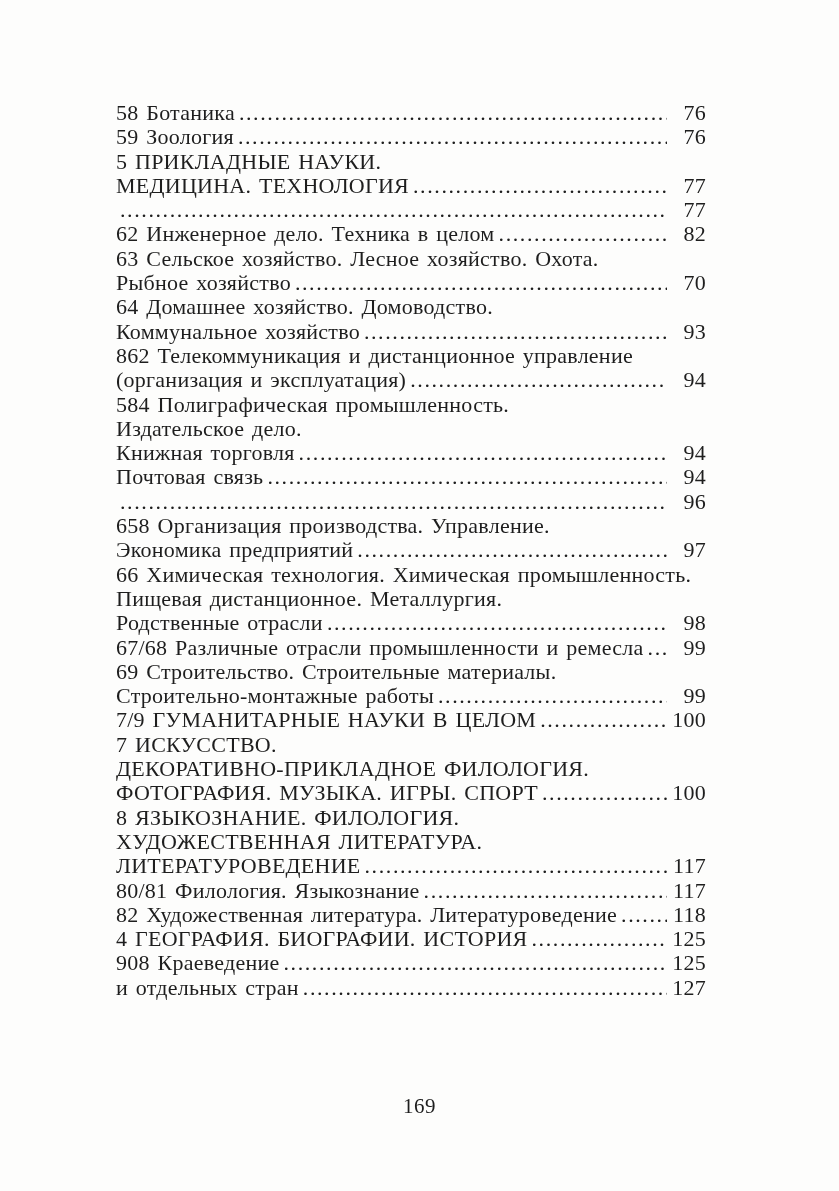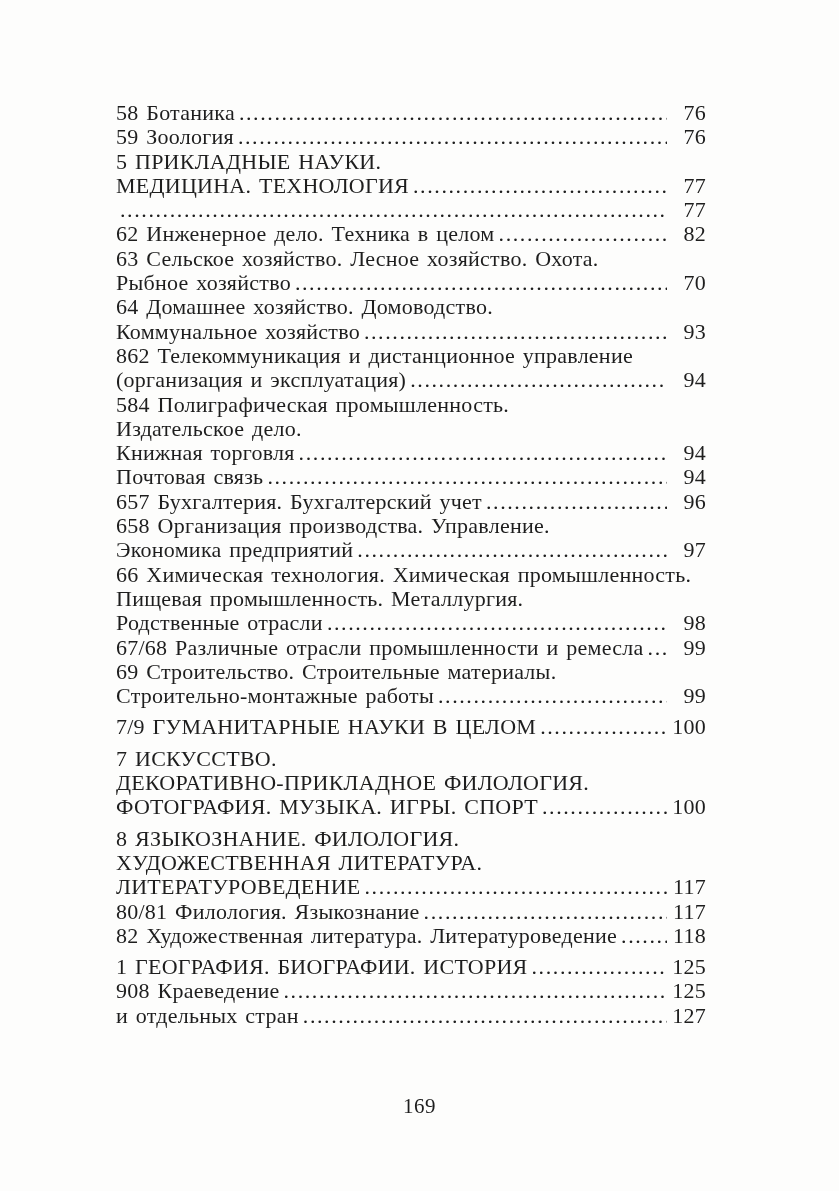--- a/index.html
+++ b/index.html
@@ -26,21 +26,20 @@
   .row {
     display: flex;
     align-items: baseline;
     line-height: 24.3px;
     font-size: 22px;
     letter-spacing: 0.25px;
     word-spacing: 2px;
     white-space: nowrap;
   }
   .row.gap {
-    margin-top: 7px;
   }
   .txt {
     flex: 0 0 auto;
   }
   .fill {
     flex: 1 1 auto;
     min-width: 0;
     overflow: hidden;
     white-space: nowrap;
     margin-left: 4px;
@@ -133,37 +132,36 @@
         <span class="txt">Книжная торговля</span>
         <span class="fill"></span>
         <span class="pg">94</span>
       </div>
       <div class="row">
         <span class="txt">Почтовая связь</span>
         <span class="fill"></span>
         <span class="pg">94</span>
       </div>
       <div class="row">
-        <span class="txt">657 Бухгалтерия. Бухгалтерский учет</span>
         <span class="fill"></span>
         <span class="pg">96</span>
       </div>
       <div class="row">
         <span class="txt">658 Организация производства. Управление.</span>
       </div>
       <div class="row">
         <span class="txt">Экономика предприятий</span>
         <span class="fill"></span>
         <span class="pg">97</span>
       </div>
       <div class="row">
         <span class="txt">66 Химическая технология. Химическая промышленность.</span>
       </div>
       <div class="row">
-        <span class="txt">Пищевая промышленность. Металлургия.</span>
+        <span class="txt">Пищевая дистанционное. Металлургия.</span>
       </div>
       <div class="row">
         <span class="txt">Родственные отрасли</span>
         <span class="fill"></span>
         <span class="pg">98</span>
       </div>
       <div class="row">
         <span class="txt">67/68 Различные отрасли промышленности и ремесла</span>
         <span class="fill"></span>
         <span class="pg">99</span>
@@ -207,21 +205,21 @@
         <span class="txt">80/81 Филология. Языкознание</span>
         <span class="fill"></span>
         <span class="pg">117</span>
       </div>
       <div class="row">
         <span class="txt">82 Художественная литература. Литературоведение</span>
         <span class="fill"></span>
         <span class="pg">118</span>
       </div>
       <div class="row gap">
-        <span class="txt">1 ГЕОГРАФИЯ. БИОГРАФИИ. ИСТОРИЯ</span>
+        <span class="txt">4 ГЕОГРАФИЯ. БИОГРАФИИ. ИСТОРИЯ</span>
         <span class="fill"></span>
         <span class="pg">125</span>
       </div>
       <div class="row">
         <span class="txt">908 Краеведение</span>
         <span class="fill"></span>
         <span class="pg">125</span>
       </div>
       <div class="row">
         <span class="txt">и отдельных стран</span>

